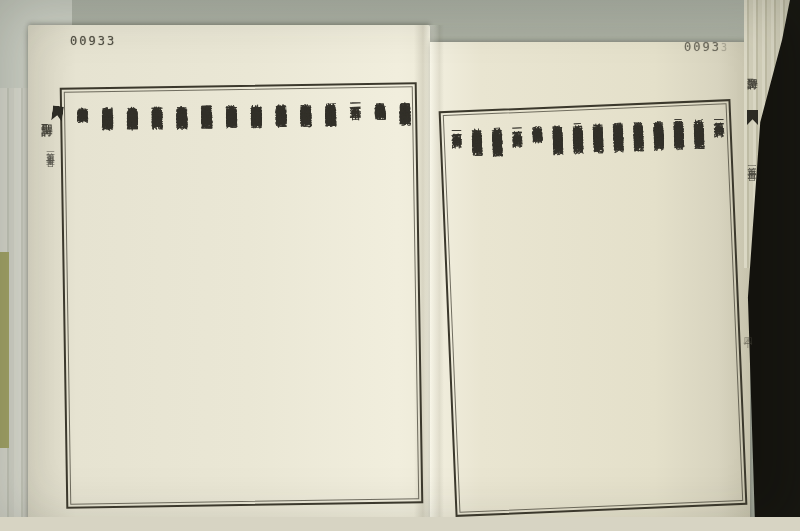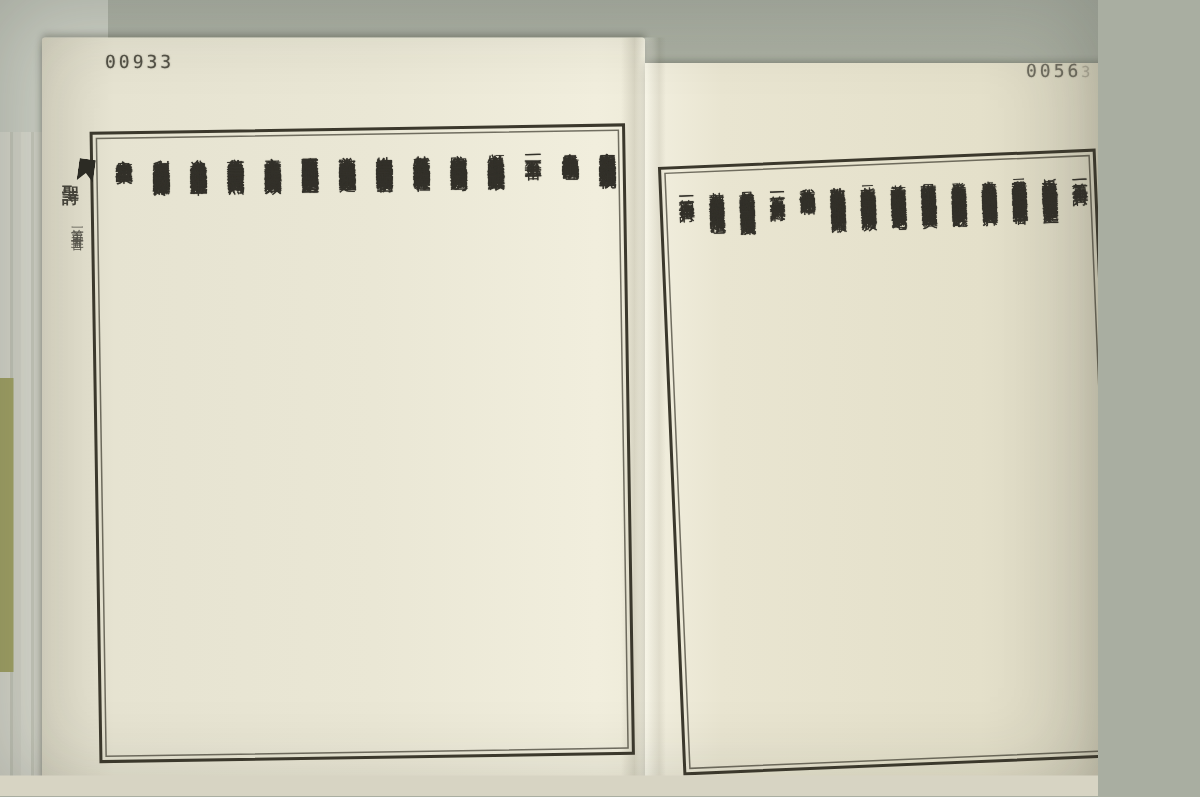--- a/index.html
+++ b/index.html
@@ -1,17 +1,17 @@
 <!DOCTYPE html>
 <html><head>
 <meta charset="utf-8">
 <style>
   * { margin:0; padding:0; box-sizing:border-box; }
   body { width:800px; height:531px; overflow:hidden; font-family:"DejaVu Sans", sans-serif; background:#a9aea1; }
-  .photo { position:relative; width:732px; height:531px; background:linear-gradient(180deg,#adb2a6 0,#a9aea1 30px,#a5aa9d 100%); overflow:hidden; }
+  .photo { position:relative; width:800px; height:531px; background:linear-gradient(180deg,#adb2a6 0,#a9aea1 30px,#a5aa9d 100%); overflow:hidden; }
   .photo::after { content:""; position:absolute; inset:0; pointer-events:none;
     box-shadow:inset 0 0 60px rgba(40,45,35,.25); }
 
   
   .corner-tl { position:absolute; left:0; top:0; width:72px; height:110px; background:#c9cdc2; }
   .stack-left { position:absolute; left:0; top:88px; width:62px; height:438px;
     background:repeating-linear-gradient(90deg,#d6d7cc 0 7px,#c3c5b8 7px 9px,#d0d1c6 9px 14px); }
   .olive-strip { position:absolute; left:0; top:252px; width:9px; height:196px; background:#a2a366; }
   .edge-mark { position:absolute; left:40px; top:324px; width:14px; writing-mode:vertical-rl; text-orientation:upright;
     font-size:9px; color:#6d6d60; letter-spacing:2px; transform:rotate(2deg); }
@@ -78,21 +78,21 @@
 
   <div class="left-page"></div>
   <div class="right-page"></div>
   <div class="gutter"></div>
 
   <div class="fore-edge"></div>
   <div class="dark-right"></div>
   <div class="table-bottom"></div>
 
   <div class="stamp stamp-left">00933</div>
-  <div class="stamp stamp-right"><span>0056</span><span class="tail">3</span></div>
+  <div class="stamp stamp-right"><span>0093</span><span class="tail">3</span></div>
 
   <div class="vm vm-title-left">聖詩</div>
   <div class="fishtail ft-left"></div>
   <div class="vm vm-label-left">第一百三十五首</div>
 
   <div class="vm vm-title-right">聖詩</div>
   <div class="fishtail ft-right"></div>
   <div class="vm vm-label-right">第一百卅三首</div>
   <div class="vm vm-leaf-right">四十</div>
 

